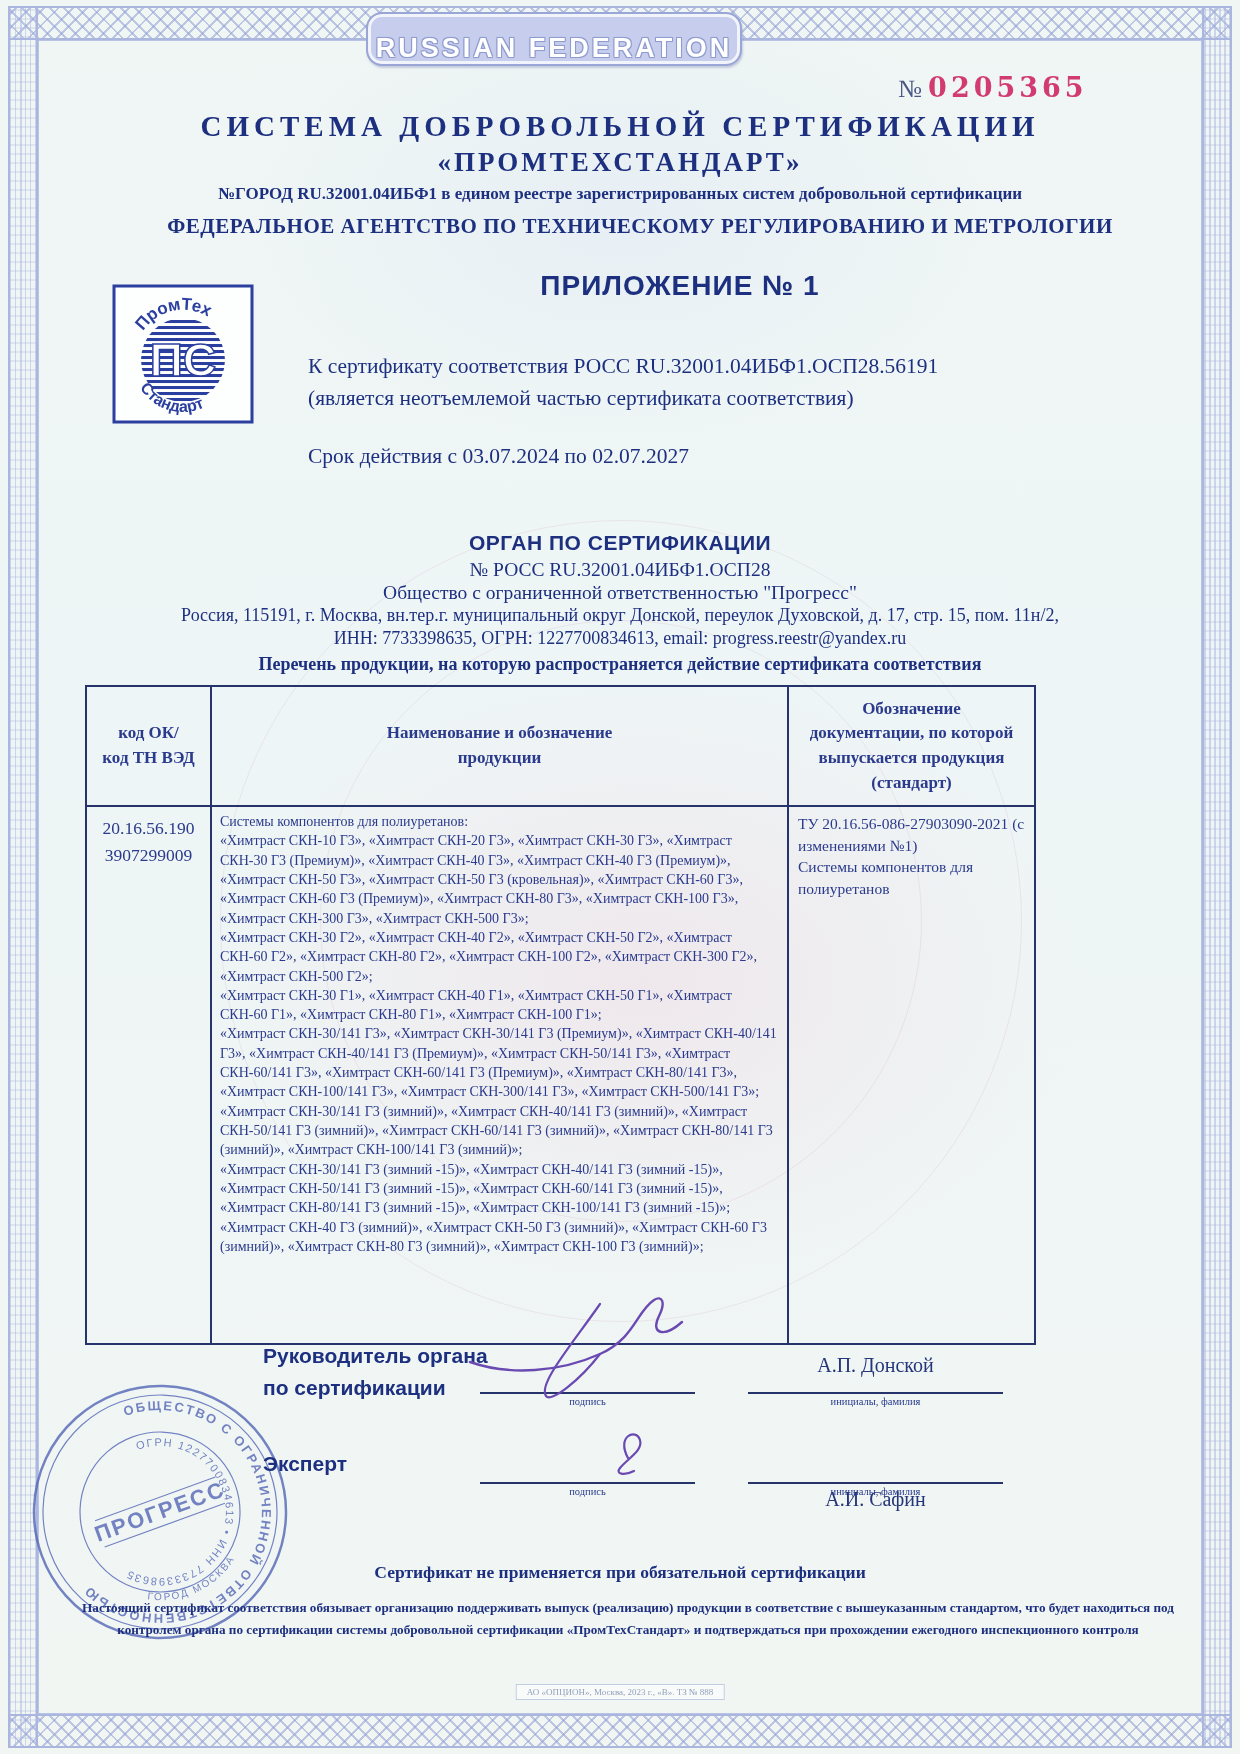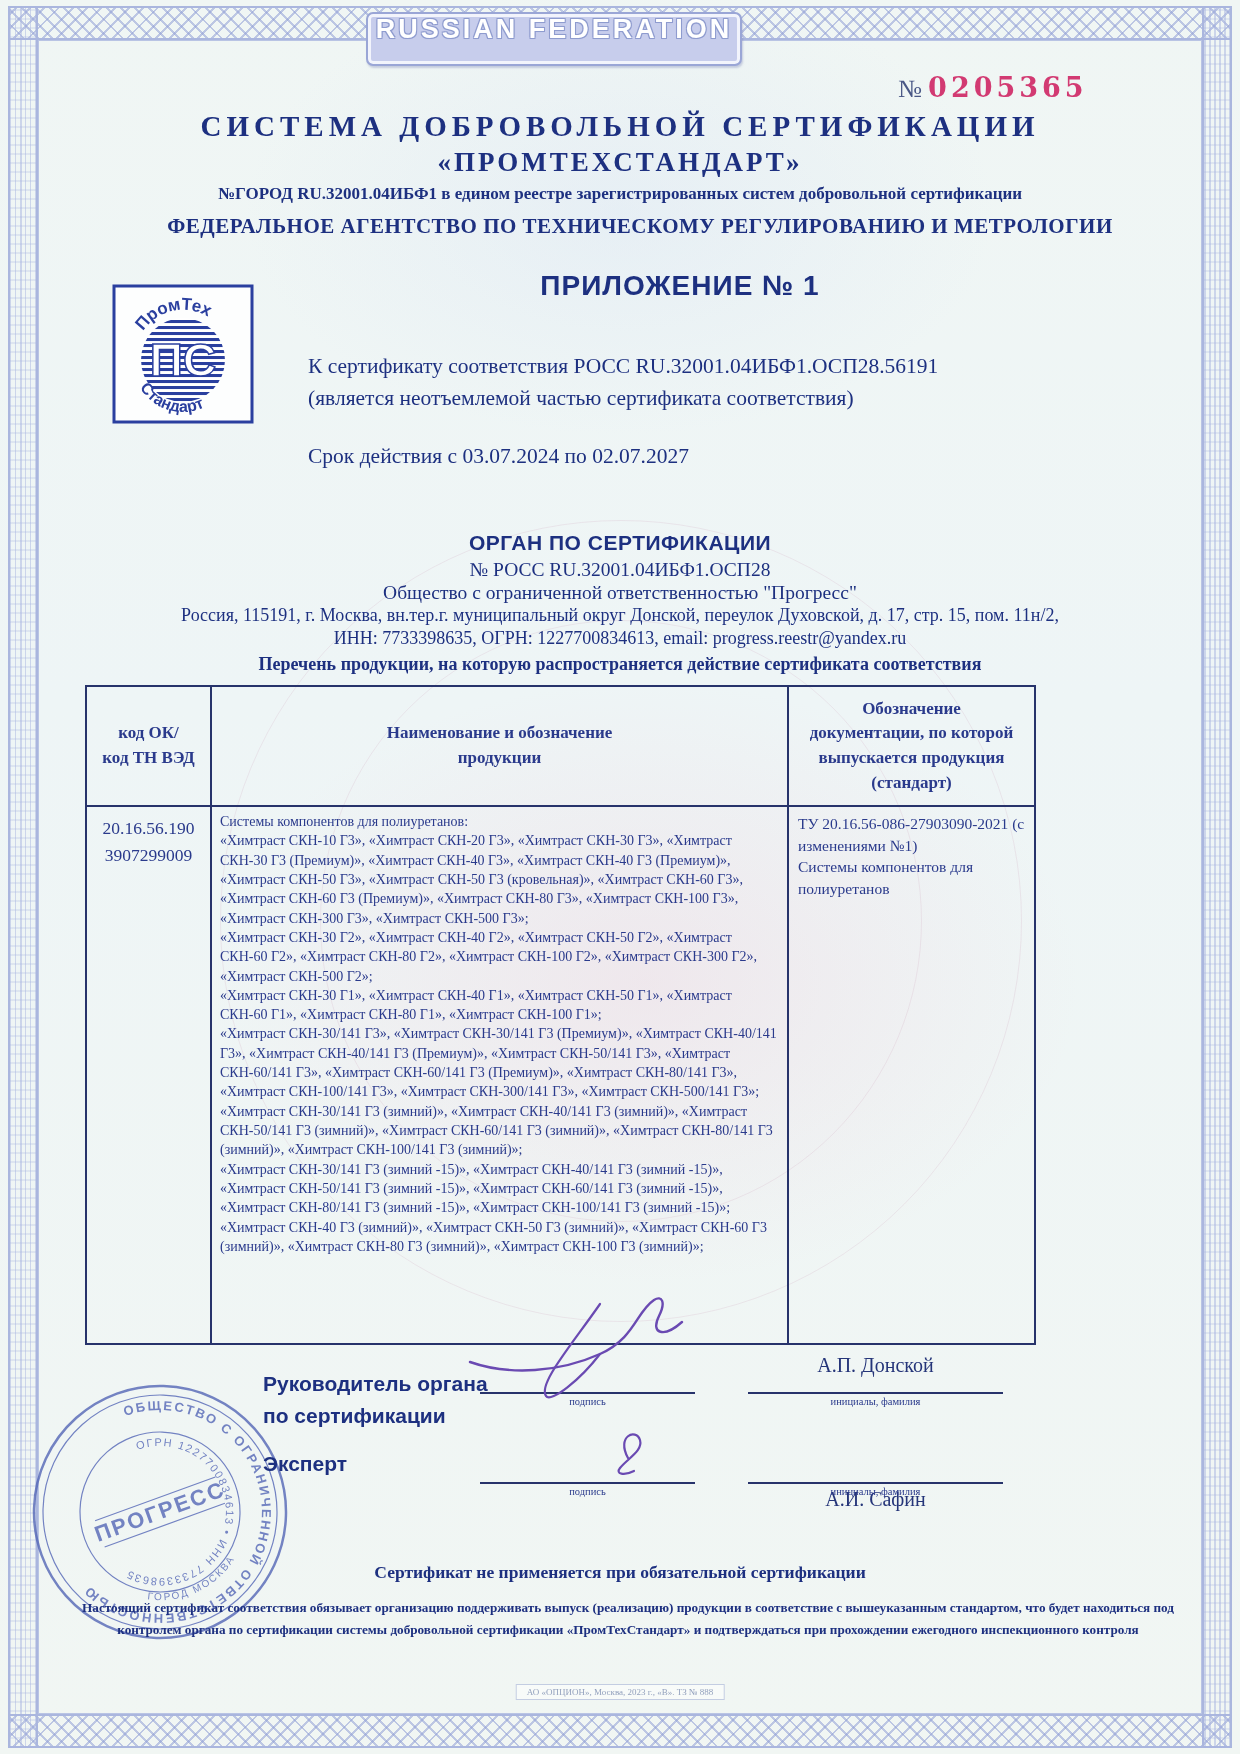--- a/index.html
+++ b/index.html
@@ -28,23 +28,23 @@
   .band-right{right:8px;}
   .frame{position:absolute;inset:40px 38px;border:1px solid #b9c4e4;z-index:1;}
   .deco-ring{position:absolute;border-radius:50%;border:1px solid rgba(205,160,185,0.20);z-index:1;}
 
   .ink{color:#1d3080;}
   .abs{position:absolute;z-index:5;}
   .ctr{left:0;width:100%;text-align:center;}
   .prewrap{white-space:pre-line;}
 
   
-  .ribbon{left:366px;top:12px;width:372px;height:50px;background:#c7cdec;border:2px solid #9aa6d6;border-radius:7px;
+  .ribbon{left:366px;top:12px;width:372px;height:50px;background:#c7cdec;border:2px solid #9aa6d6;border-radius:16px;
     box-shadow:inset 0 0 0 3px #f2f4fc, 1px 2px 2px rgba(120,130,180,0.35);
-    display:flex;align-items:flex-start;justify-content:center;}
+    display:flex;align-items:flex-end;justify-content:center;}
   .ribbon-text{font-family:"Liberation Sans",sans-serif;font-weight:bold;font-size:27px;letter-spacing:3px;color:#ffffff;
     text-shadow:0 0 2px #8f9ccf,1px 1px 0 #8f9ccf,-1px -1px 0 #8f9ccf,1px -1px 0 #8f9ccf,-1px 1px 0 #8f9ccf;}
 
   .cert-no{top:72px;left:898px;font-size:25px;color:#4a5886;}
   .cert-no .digits{color:#d23a72;font-family:"DejaVu Serif",serif;font-weight:bold;letter-spacing:4px;font-size:27px;}
 
   .title1{top:110px;font-weight:bold;font-size:29px;letter-spacing:5px;}
   .title2{top:147px;font-weight:bold;font-size:27px;letter-spacing:3px;}
   .registry{top:184px;font-weight:bold;font-size:17px;}
   .agency{top:214px;font-weight:bold;font-size:21px;letter-spacing:0.5px;padding-left:20px;}
@@ -164,21 +164,21 @@
         <div>«Химтраст СКН-30 Г1», «Химтраст СКН-40 Г1», «Химтраст СКН-50 Г1», «Химтраст СКН-60 Г1», «Химтраст СКН-80 Г1», «Химтраст СКН-100 Г1»;</div>
         <div>«Химтраст СКН-30/141 Г3», «Химтраст СКН-30/141 Г3 (Премиум)», «Химтраст СКН-40/141 Г3», «Химтраст СКН-40/141 Г3 (Премиум)», «Химтраст СКН-50/141 Г3», «Химтраст СКН-60/141 Г3», «Химтраст СКН-60/141 Г3 (Премиум)», «Химтраст СКН-80/141 Г3», «Химтраст СКН-100/141 Г3», «Химтраст СКН-300/141 Г3», «Химтраст СКН-500/141 Г3»;</div>
         <div>«Химтраст СКН-30/141 Г3 (зимний)», «Химтраст СКН-40/141 Г3 (зимний)», «Химтраст СКН-50/141 Г3 (зимний)», «Химтраст СКН-60/141 Г3 (зимний)», «Химтраст СКН-80/141 Г3 (зимний)», «Химтраст СКН-100/141 Г3 (зимний)»;</div>
         <div>«Химтраст СКН-30/141 Г3 (зимний -15)», «Химтраст СКН-40/141 Г3 (зимний -15)», «Химтраст СКН-50/141 Г3 (зимний -15)», «Химтраст СКН-60/141 Г3 (зимний -15)», «Химтраст СКН-80/141 Г3 (зимний -15)», «Химтраст СКН-100/141 Г3 (зимний -15)»;</div>
         <div>«Химтраст СКН-40 Г3 (зимний)», «Химтраст СКН-50 Г3 (зимний)», «Химтраст СКН-60 Г3 (зимний)», «Химтраст СКН-80 Г3 (зимний)», «Химтраст СКН-100 Г3 (зимний)»;</div>
       </div>
     <div class="cell body-row td-docs prewrap last-col">ТУ 20.16.56-086-27903090-2021 (с изменениями №1)
 Системы компонентов для полиуретанов</div>
   </div>
 
-  <div class="abs sig-role prewrap" style="top:1340px;margin-top:28px;">Руководитель органа
+  <div class="abs sig-role prewrap" style="top:1340px;">Руководитель органа
 по сертификации</div>
   <svg class="abs squiggle" style="left:450px;top:1292px;" width="255" height="110">
     <path d="M 20 70 C 60 84 110 80 150 62 C 185 46 186 20 204 8 C 212 3 216 10 209 24 C 200 42 214 46 232 30" fill="none" stroke="#6a4ab2" stroke-width="2.4" stroke-linecap="round"></path>
     <path d="M 150 12 C 120 55 88 92 96 104 C 101 111 130 88 150 62" fill="none" stroke="#6a4ab2" stroke-width="2.2" stroke-linecap="round"></path>
   </svg>
   <div class="abs sig-line" style="left:480px;top:1392px;width:215px;"></div>
   <div class="abs sig-caption" style="left:480px;top:1394px;width:215px;">подпись</div>
   <div class="abs sig-name" style="left:748px;top:1354px;width:255px;">А.П. Донской</div>
   <div class="abs sig-line" style="left:748px;top:1392px;width:255px;"></div>
   <div class="abs sig-caption" style="left:748px;top:1394px;width:255px;">инициалы, фамилия</div>

